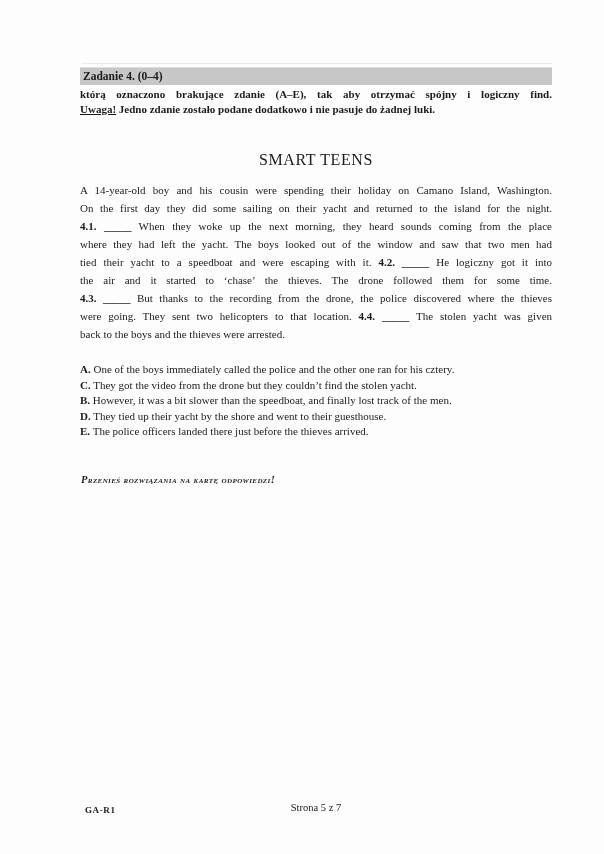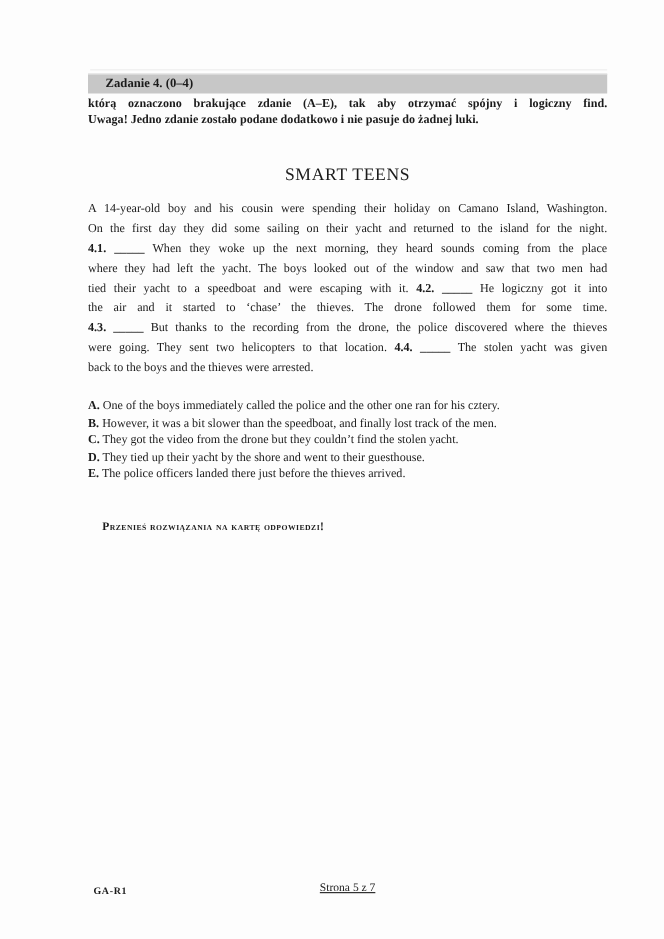--- a/index.html
+++ b/index.html
@@ -11,51 +11,50 @@
     color:#1b1b1b;
     overflow:hidden;
   }
   .content{position:absolute;left:80px;top:0;width:472px;}
   .scan-line{position:absolute;top:63px;left:2px;width:470px;height:1px;background:#ebebeb;}
   .task-bar{
     position:absolute;top:67px;left:0;width:472px;height:17px;
     background:#c7c7c7;border-top:1px solid #dedede;
   }
   .task-bar-label{
-    display:block;font-weight:bold;font-size:11.5px;line-height:17px;padding-left:16px;
+    display:block;font-weight:bold;font-size:11.5px;line-height:17px;padding-left:3px;
   }
   .instructions{position:absolute;top:87px;left:0;width:472px;font-weight:bold;font-size:11px;}
   .instructions > div{line-height:14.5px;}
   .jline{text-align:justify;text-align-last:justify;}
   .lline{text-align:left;}
-  .u{}
+  .u{text-decoration:underline;}
   .b{font-weight:bold;}
   .title{
     position:absolute;top:151px;left:0;width:472px;
     text-align:center;font-size:16px;letter-spacing:0.6px;
   }
   .passage{position:absolute;top:181px;left:0;width:472px;font-size:11px;}
   .passage > div{line-height:18px;}
   .options{position:absolute;top:362px;left:0;width:472px;font-size:11px;}
   .options > div{line-height:15.5px;}
   .transfer{
-    position:absolute;top:474px;left:13px;width:472px;
-    font-weight:bold;font-variant:small-caps;
+    position:absolute;top:474px;left:1px;width:472px;
+    font-weight:bold;font-style:italic;font-variant:small-caps;
     font-size:10.5px;letter-spacing:0.4px;
   }
   .footer-code{
     position:absolute;left:85px;top:805px;
     font-size:9px;font-weight:bold;letter-spacing:0.6px;
     font-family:"Liberation Serif", serif;
   }
   .footer-page{
     position:absolute;left:80px;top:802px;width:472px;
     text-align:center;font-size:10.5px;
     font-family:"Liberation Serif", serif;
-    text-decoration:underline;
   }
 </style>
 </head>
 <body>
 
 <div class="page">
   <div class="content">
 
     <div class="scan-line"></div>
 
@@ -98,26 +97,26 @@
       </div>
       <div class="lline">back to the boys and the thieves were arrested.</div>
     </div>
 
     <div class="options">
       <div>
         <span class="b">A.</span>
         <span>One of the boys immediately called the police and the other one ran for his cztery.</span>
       </div>
       <div>
+        <span class="b">C.</span>
+        <span>They got the video from the drone but they couldn’t find the stolen yacht.</span>
+      </div>
+      <div>
         <span class="b">B.</span>
         <span>However, it was a bit slower than the speedboat, and finally lost track of the men.</span>
-      </div>
-      <div>
-        <span class="b">C.</span>
-        <span>They got the video from the drone but they couldn’t find the stolen yacht.</span>
       </div>
       <div>
         <span class="b">D.</span>
         <span>They tied up their yacht by the shore and went to their guesthouse.</span>
       </div>
       <div>
         <span class="b">E.</span>
         <span>The police officers landed there just before the thieves arrived.</span>
       </div>
     </div>

